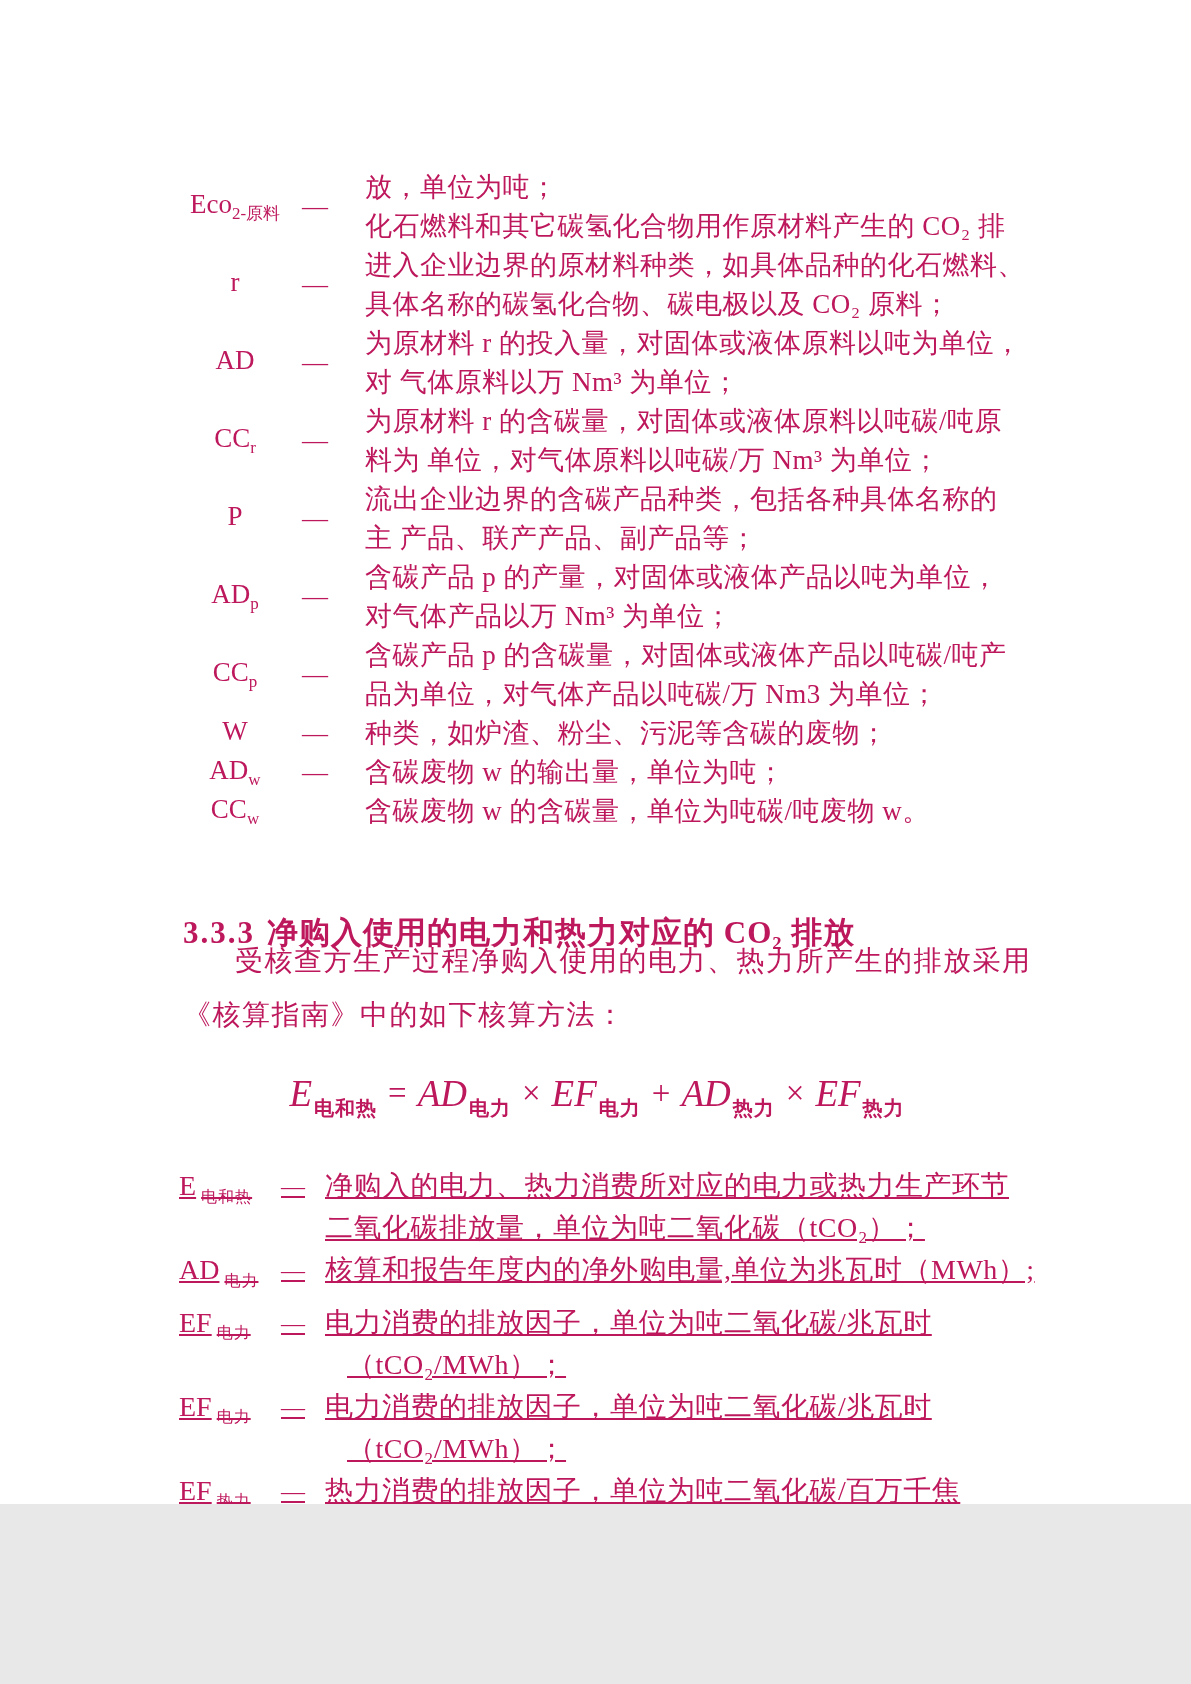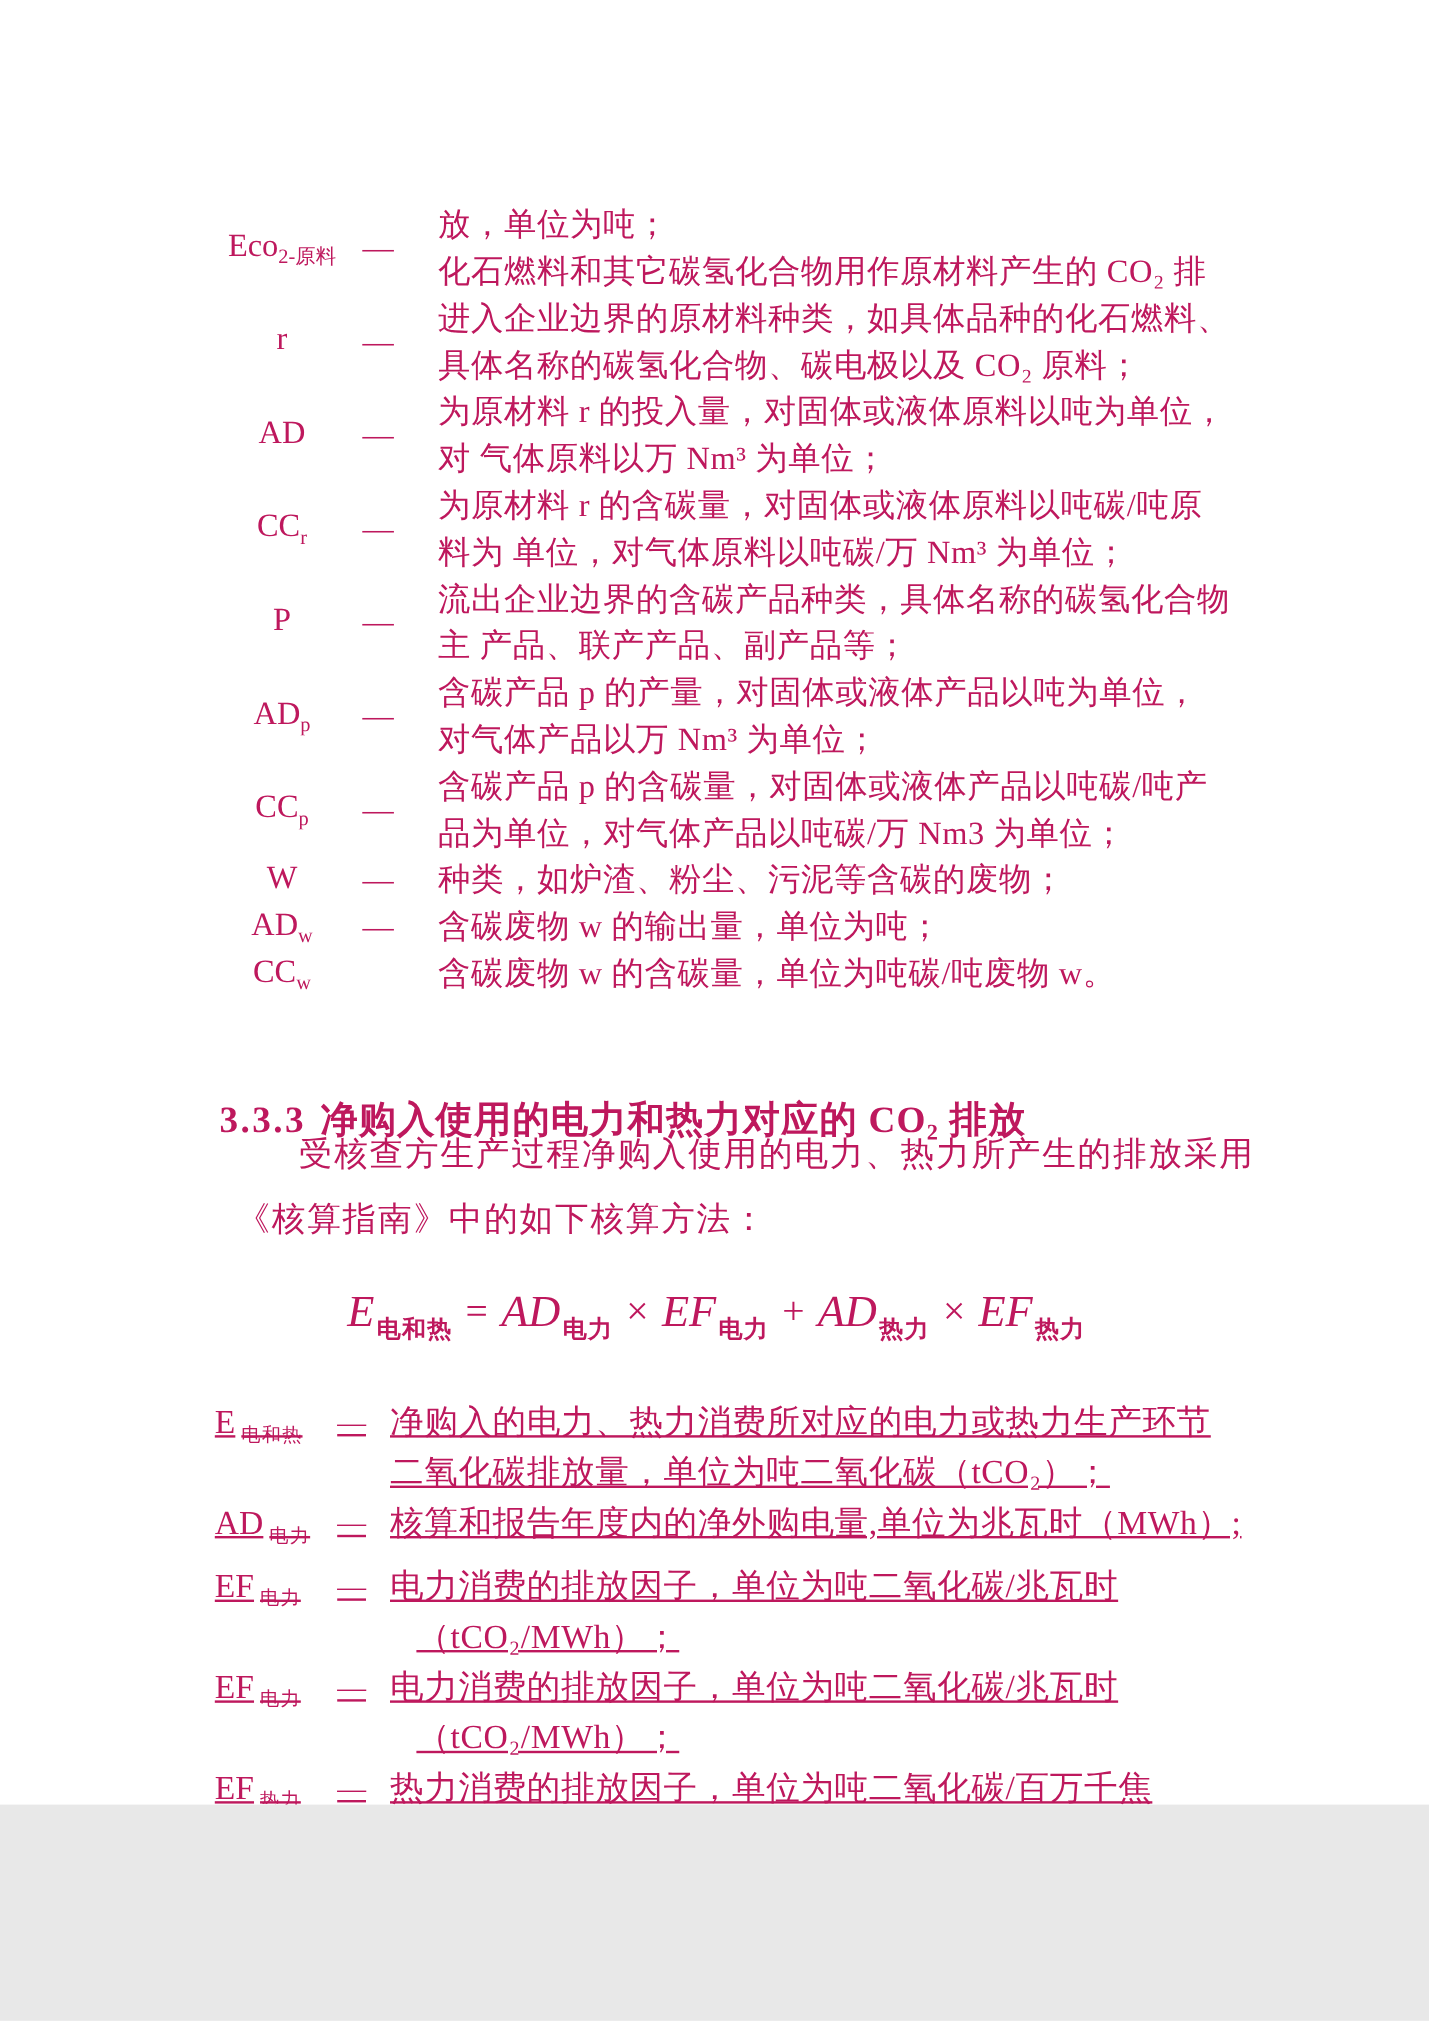--- a/index.html
+++ b/index.html
@@ -20,21 +20,21 @@
   .tline { font-size:27px; line-height:39px; letter-spacing:0.5px; white-space:nowrap; }
 
   
   .heading {
     position:absolute; left:183px; top:886px;
     font-size:31px; font-weight:bold; letter-spacing:1px; white-space:nowrap;
   }
   .heading .hnum { margin-right:12px; letter-spacing:2px; }
 
   
-  .para { position:absolute; left:197px; top:936px; width:850px; font-size:28px; letter-spacing:1.5px; }
+  .para { position:absolute; left:183px; top:936px; width:850px; font-size:28px; letter-spacing:1.5px;font-family:Liberation Mono, monospace; }
   .para .pline { line-height:54px; white-space:nowrap; }
   .para .pline.indent { text-indent:52px; }
 
   
   .formula {
     position:absolute; left:183px; top:1072px; width:828px;
     text-align:center; font-size:37px; font-style:italic; white-space:nowrap;
   }
   .formula .fsub { font-size:20px; font-style:normal; font-weight:bold; margin-left:2px; vertical-align:-9px; letter-spacing:1px; }
   .formula .fop { font-style:normal; font-size:33px; margin:0 11px; vertical-align:2px; }
@@ -94,21 +94,21 @@
       <div class="ttext">
         <div class="tline">为原材料 r 的含碳量，对固体或液体原料以吨碳/吨原</div>
         <div class="tline">料为 单位，对气体原料以吨碳/万 Nm³ 为单位；</div>
       </div>
     </div>
 
     <div class="trow">
       <div class="tlabel"><span>P</span><sub></sub></div>
       <div class="tdash">—</div>
       <div class="ttext">
-        <div class="tline">流出企业边界的含碳产品种类，具体名称的碳氢化合物</div>
+        <div class="tline">流出企业边界的含碳产品种类，包括各种具体名称的</div>
         <div class="tline">主 产品、联产产品、副产品等；</div>
       </div>
     </div>
 
     <div class="trow">
       <div class="tlabel"><span>AD</span><sub>p</sub></div>
       <div class="tdash">—</div>
       <div class="ttext">
         <div class="tline">含碳产品 p 的产量，对固体或液体产品以吨为单位，</div>
         <div class="tline">对气体产品以万 Nm³ 为单位；</div>

